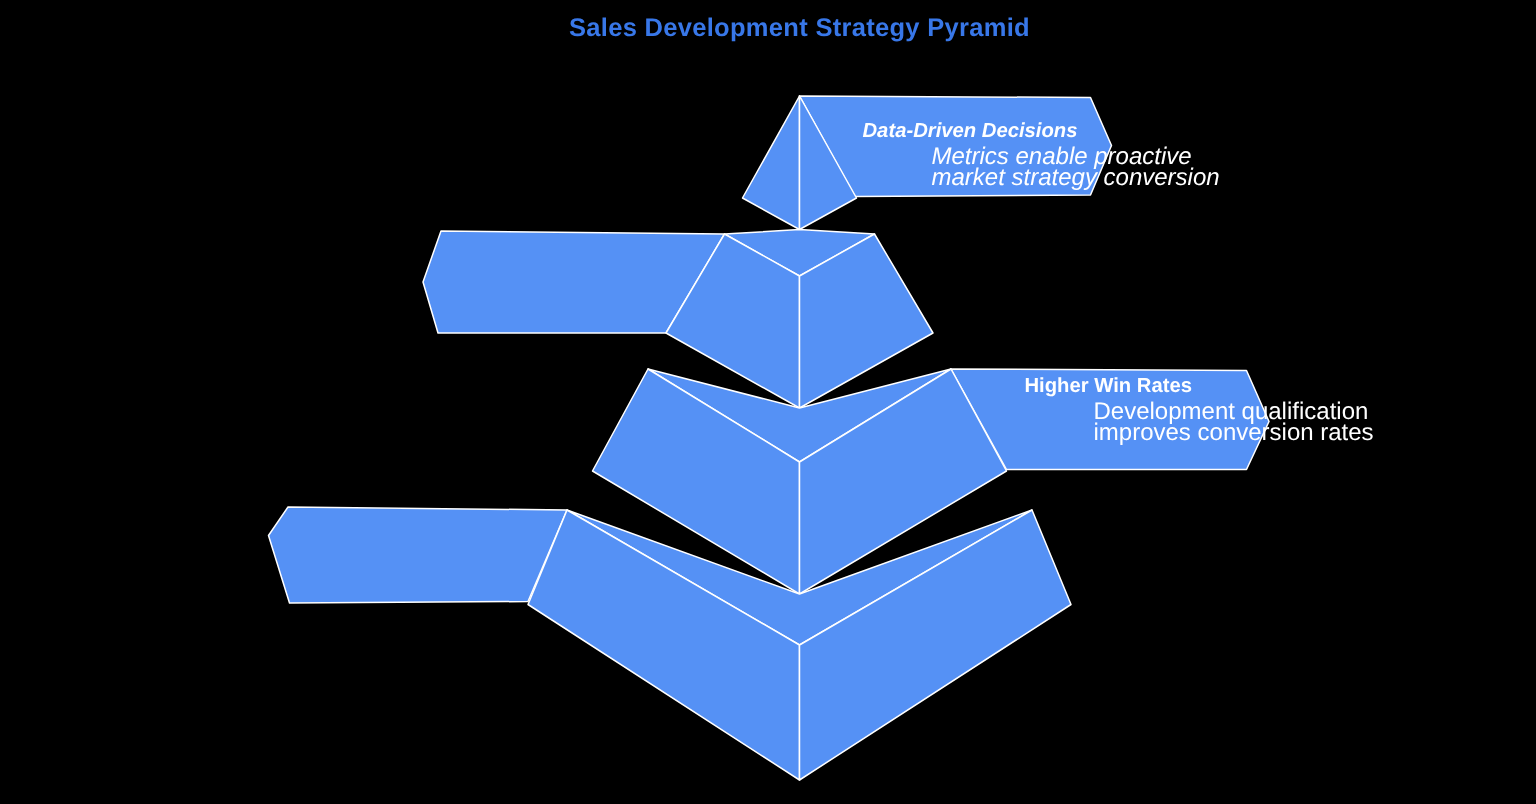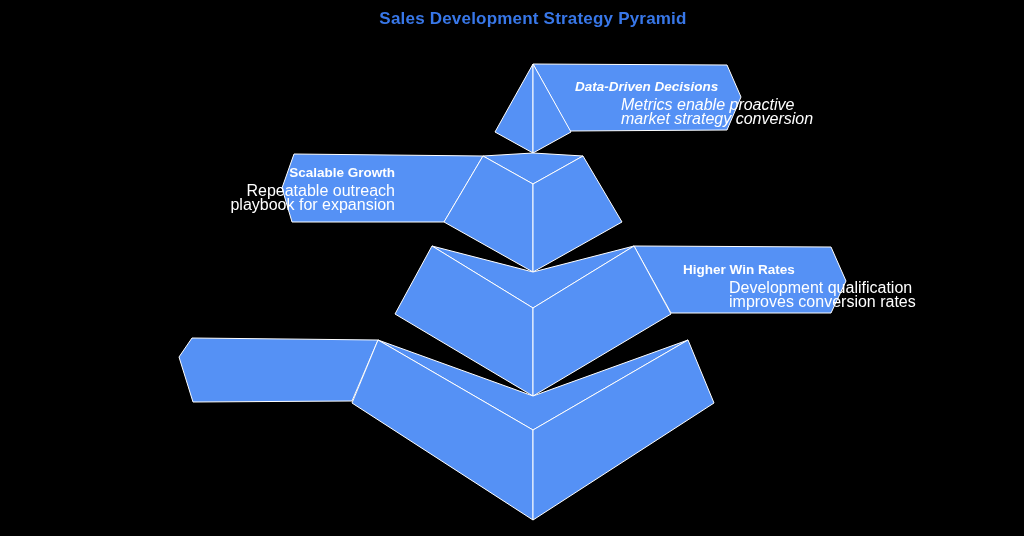--- a/index.html
+++ b/index.html
@@ -71,26 +71,21 @@
       <polygon class="shape" points="688,340 533,430 533,520 714,403"></polygon>
     </g>
   </svg>
 
   <div class="co" style="left:575px;top:78px;font-style:italic;">
     <div class="t">Data-Driven Decisions</div>
     <div class="d">Metrics enable proactive</div>
     <div class="d">market strategy conversion</div>
   </div>
 
-  <div class="co align-right" style="right:581px;top:164px;">
-    <div class="t">Scalable Growth</div>
-    <div class="d">Repeatable outreach</div>
-    <div class="d">playbook for expansion</div>
-  </div>
 
-  <div class="co" style="left:683px;top:261px;">
+  <div class="co" style="left:683px;top:248px;">
     <div class="t">Higher Win Rates</div>
     <div class="d">Development qualification</div>
     <div class="d">improves conversion rates</div>
   </div>
 
 
 </div>
 
 </body></html>

